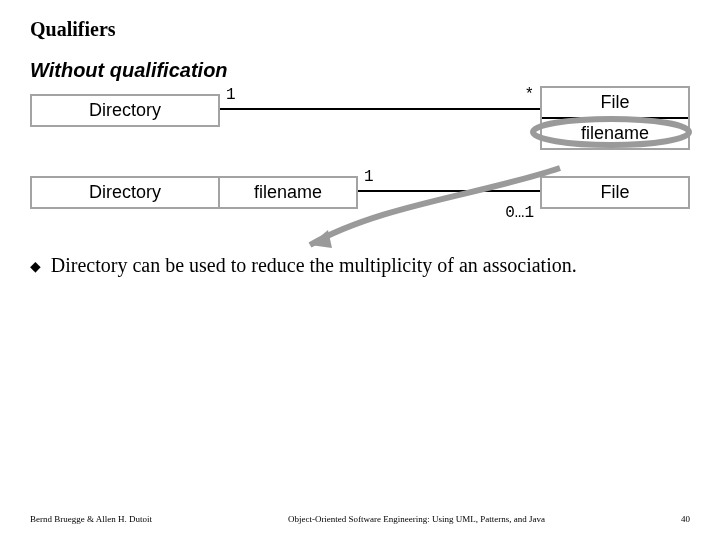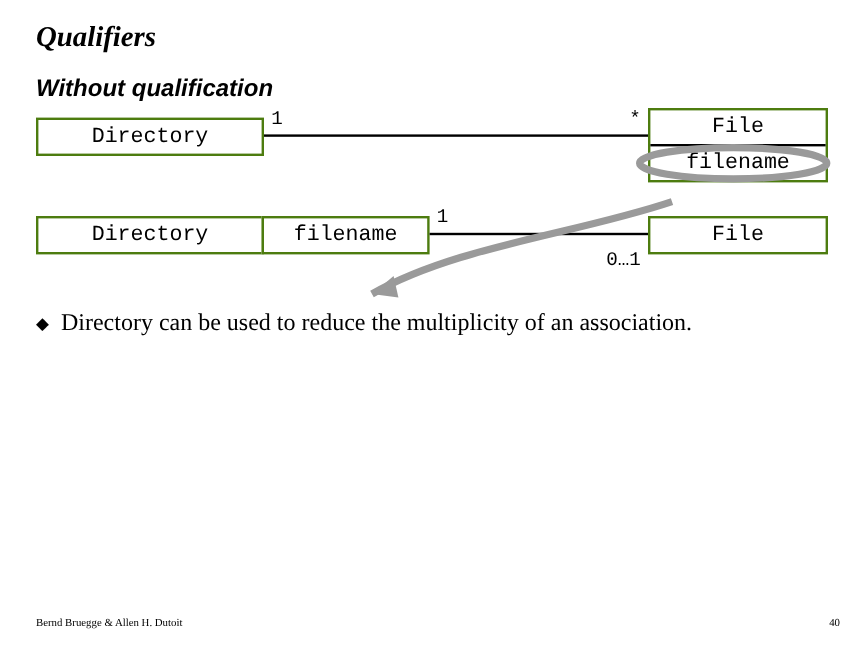--- a/index.html
+++ b/index.html
@@ -12,42 +12,41 @@
     background: #fff;
     color: #000;
     position: relative;
   }
   .slide {
     padding: 18px 30px 0 30px;
     position: relative;
     height: 100%;
   }
   h1 {
-    font-size: 24px;
-    font-style: italic;
+    font-size: 20px;
     font-weight: bold;
     margin: 0 0 18px 0;
   }
   .subhead {
     font-family: Arial, Helvetica, sans-serif;
     font-weight: bold;
     font-style: italic;
     font-size: 20px;
     margin: 8px 0 4px 0;
   }
   .diagram {
     position: relative;
     height: 60px;
     margin-bottom: 10px;
   }
   .umlbox {
     position: absolute;
-    border: 2px solid #4d7c0f;
+    border: 2px solid #a3a3a3;
     background: #fff;
-    font-family: Liberation Mono, monospace;
+    font-family: Liberation Sans, sans-serif;
     font-size: 18px;
     text-align: center;
   }
   .umlbox .cell {
     padding: 4px 10px;
   }
   .divider {
     border-top: 2px solid #000;
   }
   .assoc-line {
@@ -68,21 +67,21 @@
     font-size: 20px;
   }
   .bullet-marker {
     font-size: 14px;
     line-height: 26px;
   }
   .footer {
     position: absolute;
     bottom: 16px;
     left: 30px;
-    right: 20px;
+    right: 30px;
     display: flex;
     justify-content: space-between;
     font-size: 9px;
     font-family: "Times New Roman", Times, serif;
   }
   .arrow-curve {
     position: absolute;
     pointer-events: none;
   }
 </style>
@@ -140,16 +139,17 @@
     <polygon points="310,245 328,230 332,248" fill="#9a9a9a"></polygon>
   </svg>
 
   <div class="bullet-row">
     <span class="bullet-marker">◆</span>
     <span>Directory can be used to reduce the multiplicity of an association.</span>
   </div>
 
   <div class="footer">
     <span>Bernd Bruegge &amp; Allen H. Dutoit</span>
+    <span>Object-Oriented Software Engineering: Using UML, Patterns, and Java</span>
     <span>40</span>
   </div>
 
 </div>
 
 </body></html>

